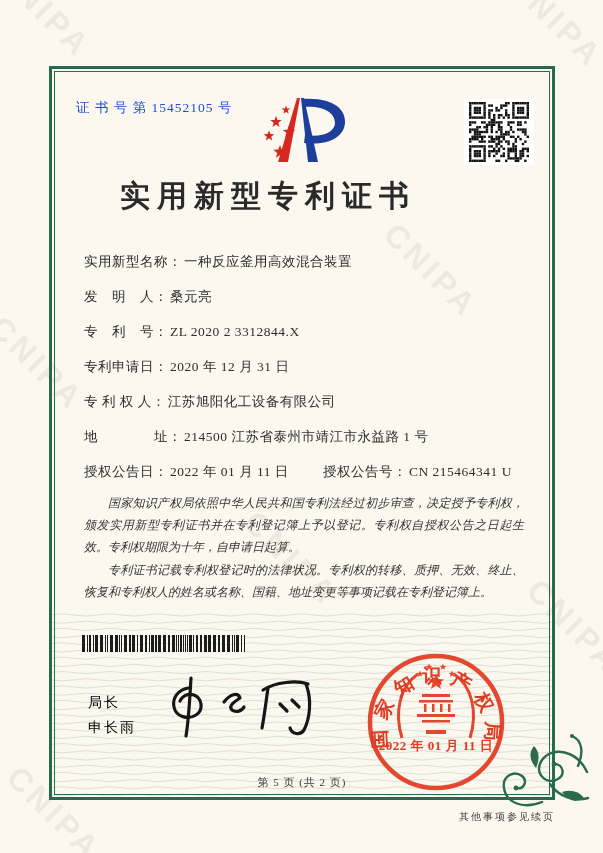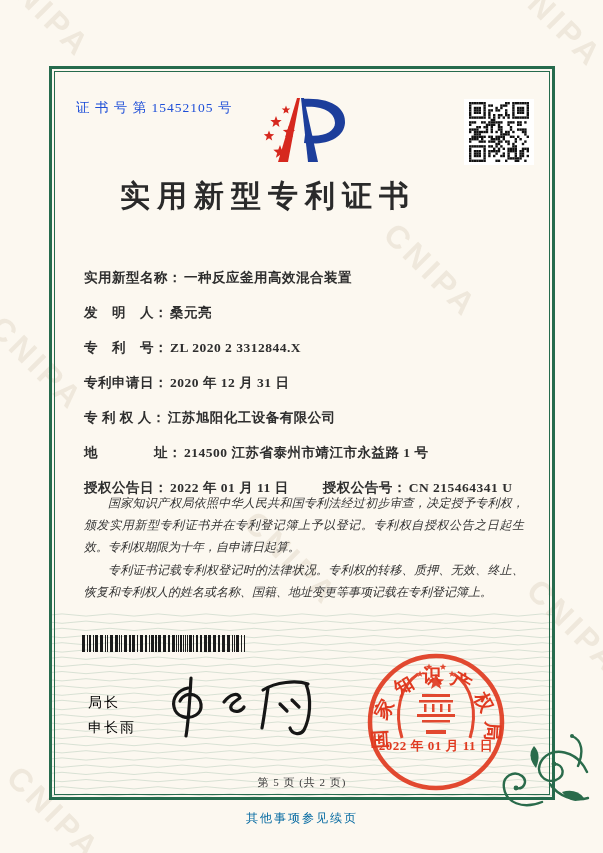--- a/index.html
+++ b/index.html
@@ -19,42 +19,42 @@
   .frame-inner{position:absolute;left:2px;top:2px;right:2px;bottom:2px;
          border:1px solid var(--green);}
   
   .cert-no{position:absolute;left:76px;top:99px;font-size:13.5px;letter-spacing:1px;color:#1d4ed8;}
   #logo{position:absolute;left:242px;top:96px;}
   .qr-box{position:absolute;left:464px;top:99px;width:70px;height:66px;background:#fff;
           display:flex;align-items:center;justify-content:center;}
   .title{position:absolute;left:49px;top:176px;width:438px;margin:0;text-align:center;
          font-size:30px;font-weight:600;letter-spacing:7px;color:#2a2a2a;}
   
-  .fields{position:absolute;left:84px;top:260px;width:450px;font-weight:bold;}
+  .fields{position:absolute;left:84px;top:244px;width:450px;}
   .field-row{height:35px;display:flex;align-items:center;font-size:13.5px;
              letter-spacing:0.5px;color:#2e2e2e;white-space:nowrap;}
   .f-label{margin-right:2px;}
   .gap{margin-left:34px;}
   
   .paras{position:absolute;left:84px;top:492px;width:440px;font-size:12px;line-height:1.85;
          font-style:italic;color:#333;text-align:justify;}
   .paras p{margin:0;text-indent:2em;}
   
   #barcode{position:absolute;left:82px;top:635px;}
   .signer{position:absolute;left:88px;top:690px;font-family:"Liberation Sans","DejaVu Sans",sans-serif;
           font-size:14px;letter-spacing:2px;line-height:25px;color:#000000;}
   #sig{position:absolute;left:158px;top:674px;}
   #seal{position:absolute;left:356px;top:646px;}
   .seal-arc{font-size:19px;font-weight:bold;letter-spacing:8px;fill:var(--seal-red);}
   .seal-date{font-size:13px;font-weight:bold;letter-spacing:0.5px;fill:var(--seal-red);}
   
   .page-no{position:absolute;left:49px;top:775px;width:506px;text-align:center;
            font-size:11px;letter-spacing:1px;color:#3a3a3a;}
-  .footer-note{position:absolute;left:49px;top:810px;width:506px;text-align:center;
-           font-size:12px;letter-spacing:2px;color:#0369a1;}
+  .footer-note{position:absolute;left:49px;top:810px;width:506px;text-align:right;
+           font-size:10px;letter-spacing:2px;color:#404040;}
   #waves,#ornament{position:absolute;pointer-events:none;}
   #waves{left:50px;top:612px;}
   #ornament{left:492px;top:732px;}
 </style>
 </head>
 <body>
 
 <div class="page">
 
   <div id="watermarks">

